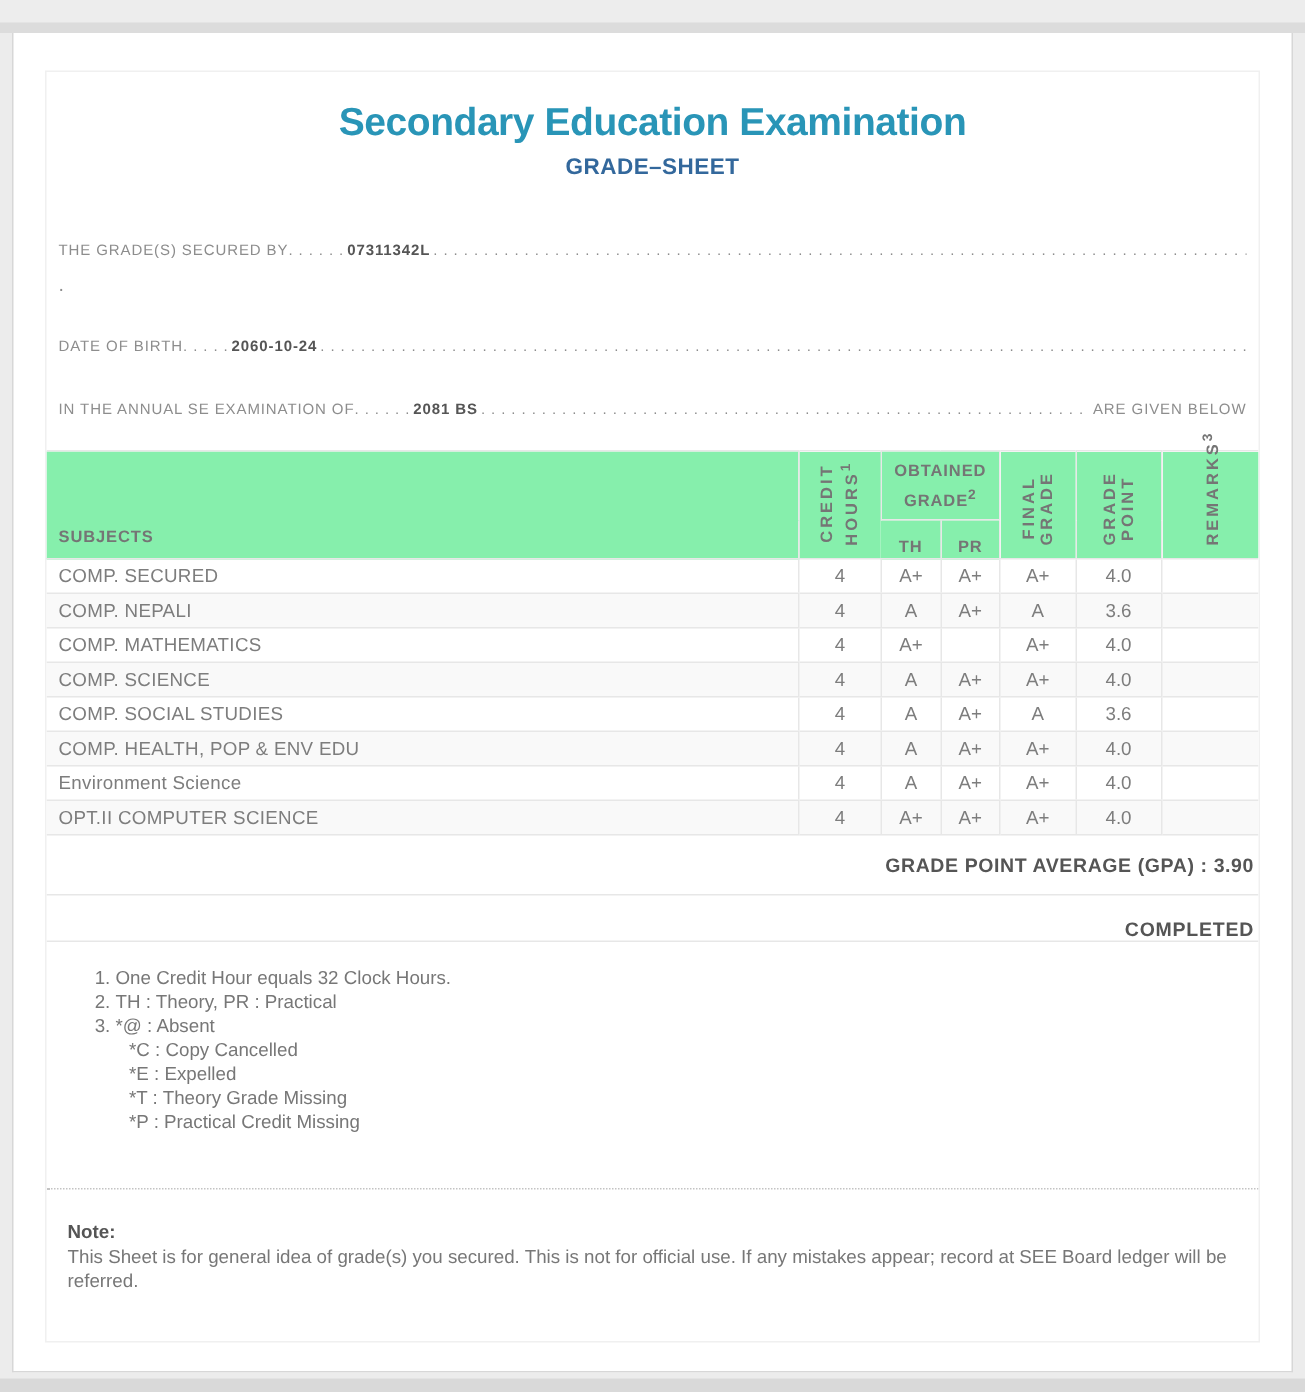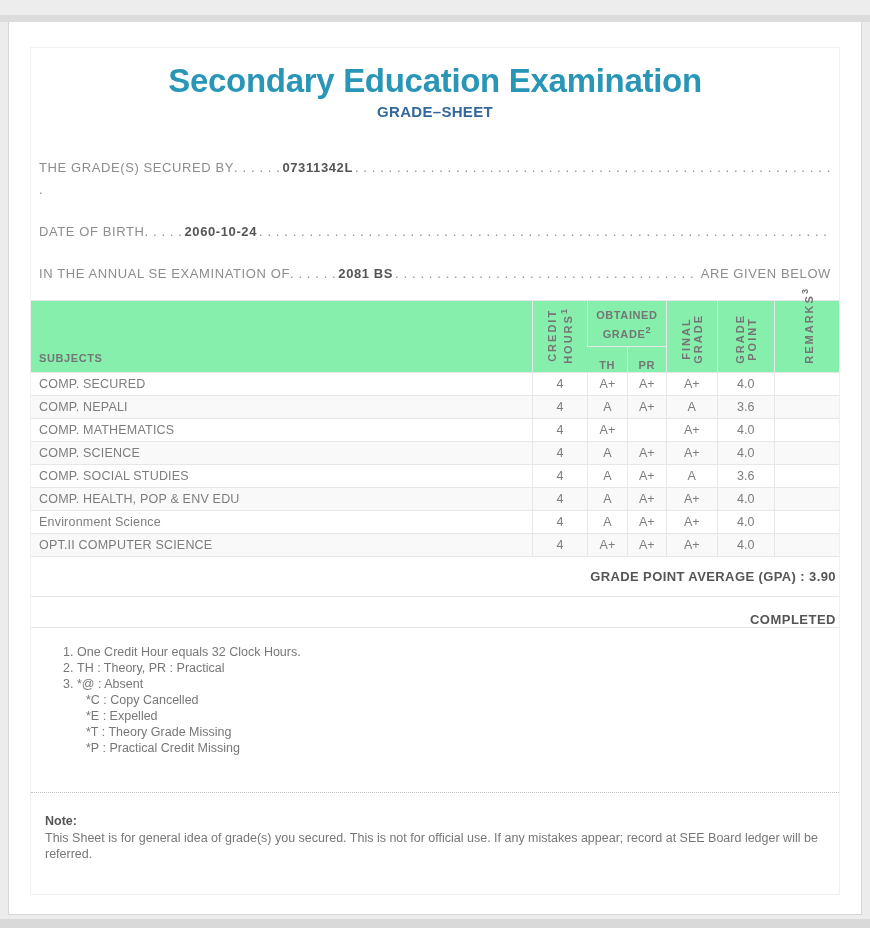--- a/index.html
+++ b/index.html
@@ -19,34 +19,34 @@
   .content-box {
     height:848px; border:1px solid #f0f0f0; overflow:hidden;
     padding:0 0 0 0;
   }
   .bottom-strip { height:13px; background:#ececec; }
   .bottom-strip2 { position:fixed; left:0; bottom:0; width:870px; height:9px; background:#d9d9d9; }
 
   
   .doc-title {
     margin-top:18px; text-align:center;
-    font-size:33px; line-height:30px; font-weight:bold;
+    font-size:26px; line-height:30px; font-weight:bold;
     letter-spacing:-0.3px; color:var(--title-color,#2995b7);
   }
   .doc-subtitle {
     margin-top:6px; text-align:center;
     font-size:15px; line-height:20px; font-weight:bold;
     letter-spacing:0.3px; color:var(--subtitle-color,#33689c);
   }
 
   
   .info-section { padding:0 8px; }
   .info-line {
     display:flex; align-items:baseline;
-    font-size:13px; line-height:20px; letter-spacing:0.6px;
+    font-size:10px; line-height:20px; letter-spacing:0.6px;
     color:var(--gray-text,#8d8d8d); white-space:nowrap;
   }
   .info-line .lbl { flex:0 0 auto; }
   .info-line .val { flex:0 0 auto; font-weight:bold; color:#555; padding:0 2px; }
   .info-line .dots { flex:1 1 auto; overflow:hidden; }
   .info-line .suffix { flex:0 0 auto; padding-left:4px; }
   .line-secured { margin-top:36px; }
   .line-continue { margin-top:2px; font-size:13px; line-height:20px; color:#8d8d8d; }
   .line-dob { margin-top:22px; }
   .line-exam { margin-top:22px; }

